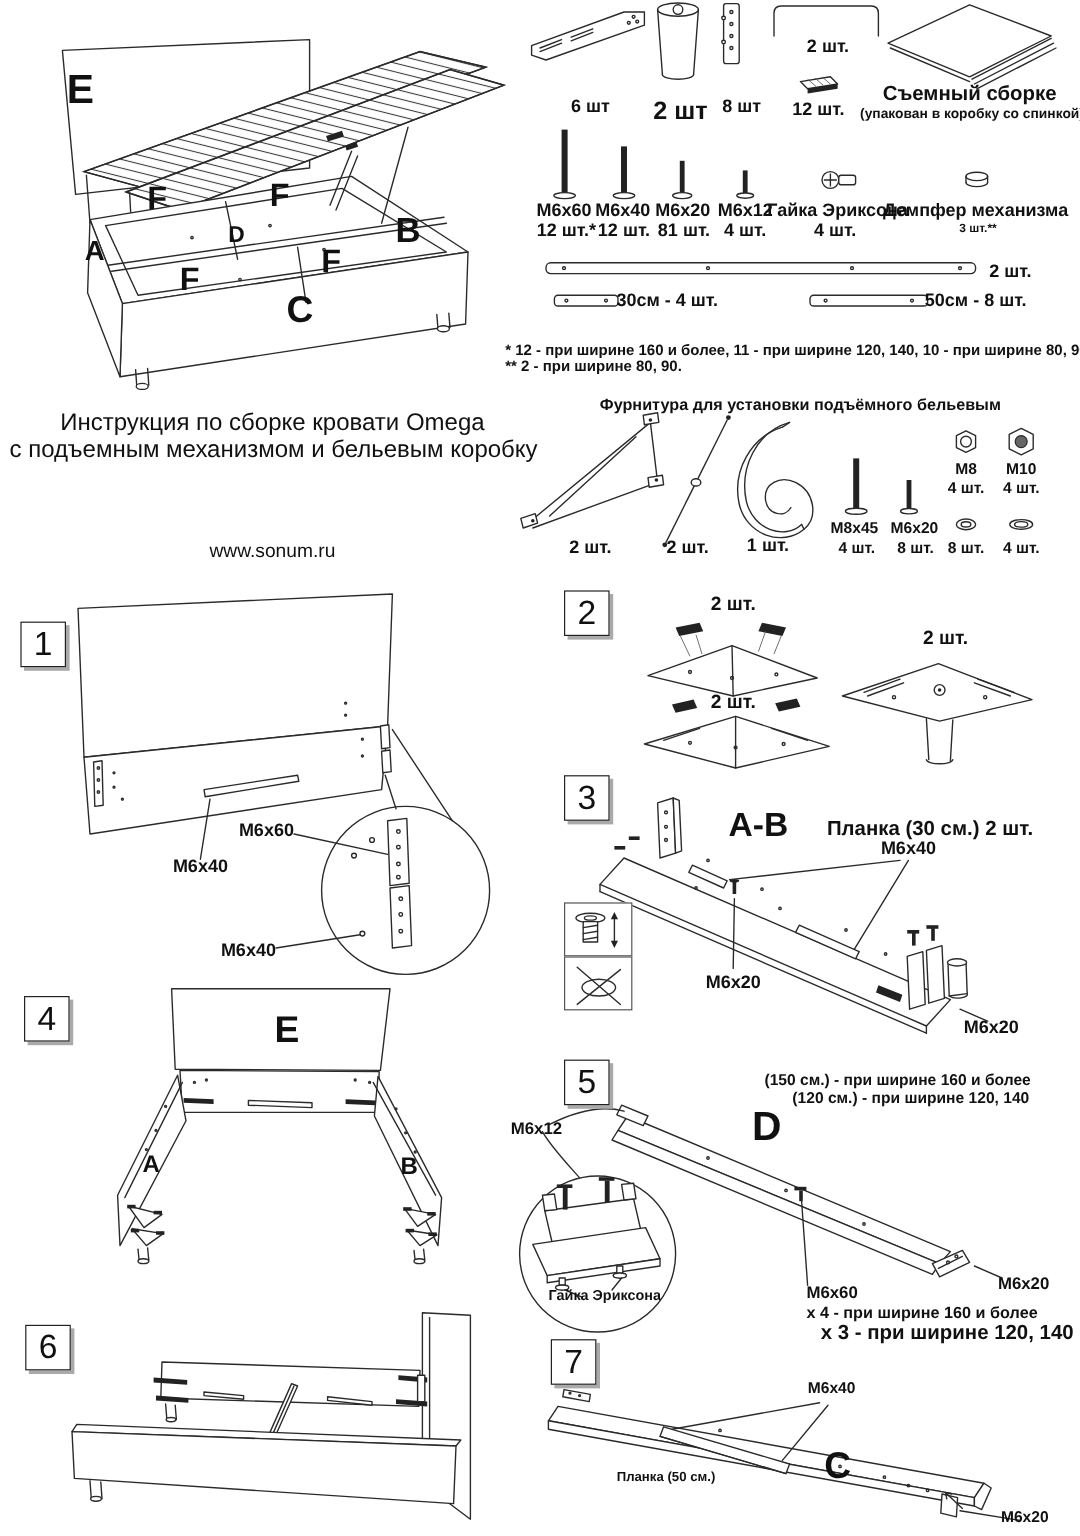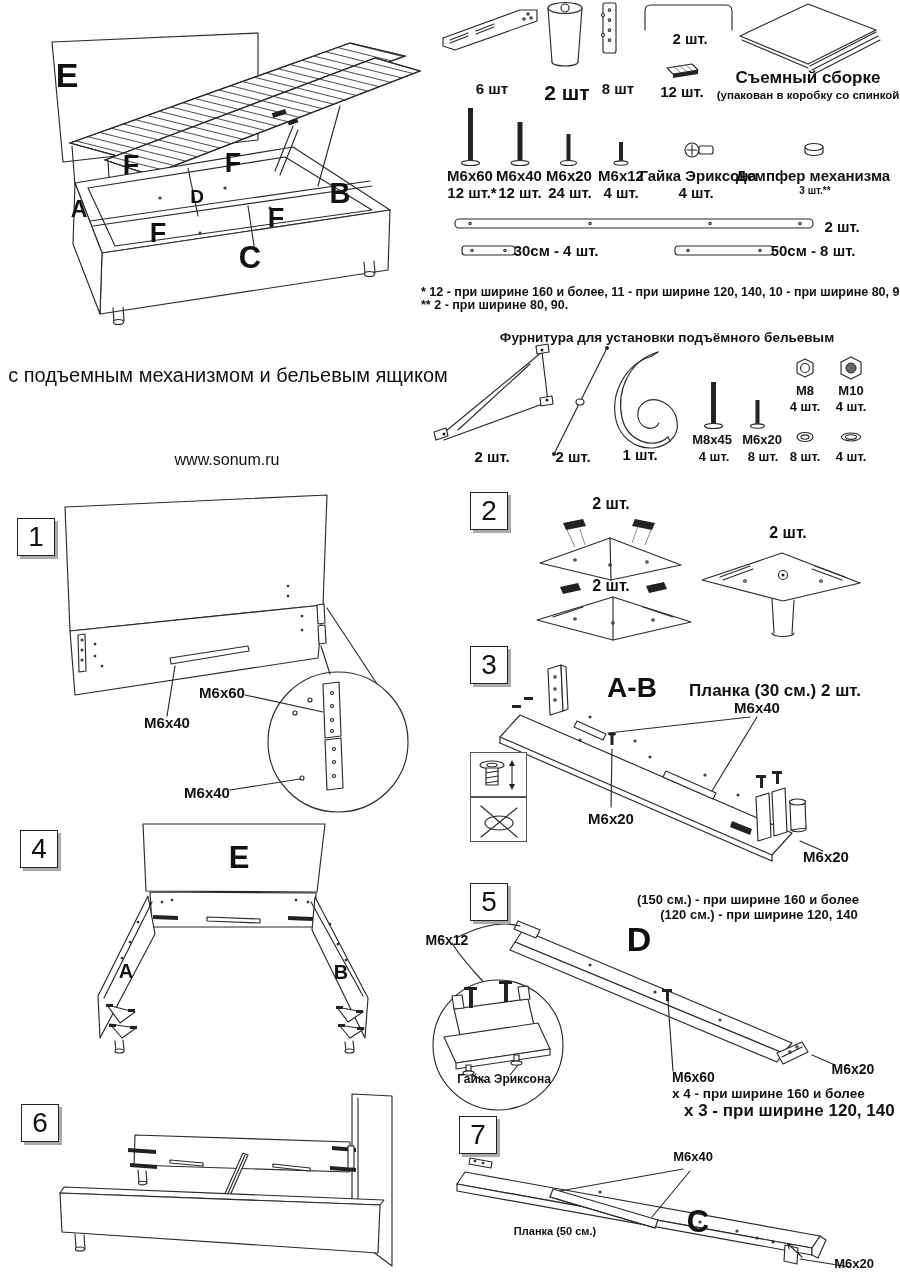--- a/index.html
+++ b/index.html
@@ -449,35 +449,36 @@
   <div class="lbl c" style="left:690px;top:31px;font-size:15px">2 шт.</div>
   <div class="lbl c" style="left:682px;top:84px;font-size:15px">12 шт.</div>
   <div class="lbl c" style="left:808px;top:68px;font-size:17px">Съемный сборке</div>
   <div class="lbl c" style="left:810px;top:89px;font-size:11.5px">(упакован в коробку со спинкой)</div>
 
   <div class="lbl c" style="left:470px;top:168px;font-size:15px">M6x60</div>
   <div class="lbl c" style="left:472px;top:185px;font-size:15px">12 шт.*</div>
   <div class="lbl c" style="left:519px;top:168px;font-size:15px">M6x40</div>
   <div class="lbl c" style="left:520px;top:185px;font-size:15px">12 шт.</div>
   <div class="lbl c" style="left:569px;top:168px;font-size:15px">M6x20</div>
-  <div class="lbl c" style="left:570px;top:185px;font-size:15px">24 шт.</div>
+  <div class="lbl c" style="left:570px;top:185px;font-size:15px">81 шт.</div>
   <div class="lbl c" style="left:621px;top:168px;font-size:15px">M6x12</div>
   <div class="lbl c" style="left:621px;top:185px;font-size:15px">4 шт.</div>
   <div class="lbl c" style="left:698px;top:168px;font-size:15px">Гайка Эриксона</div>
   <div class="lbl c" style="left:696px;top:185px;font-size:15px">4 шт.</div>
   <div class="lbl c" style="left:813px;top:168px;font-size:15px">Демпфер механизма</div>
   <div class="lbl c" style="left:815px;top:185px;font-size:10px">3 шт.**</div>
 
   <div class="lbl c" style="left:842px;top:219px;font-size:15px">2 шт.</div>
   <div class="lbl c" style="left:556px;top:243px;font-size:15px">30см - 4 шт.</div>
   <div class="lbl c" style="left:813px;top:243px;font-size:15px">50см - 8 шт.</div>
   <div class="lbl" style="left:421px;top:285px;font-size:12.5px">* 12 - при ширине 160 и более, 11 - при ширине 120, 140, 10 - при ширине 80, 90.</div>
   <div class="lbl" style="left:421px;top:298px;font-size:12.5px">** 2 - при ширине 80, 90.</div>
 
-  <div class="lbl c r4" style="left:228px;top:364px;font-size:20px">с подъемным механизмом и бельевым ящиком</div>
+  <div class="lbl c r4" style="left:227px;top:341px;font-size:20px">Инструкция по сборке кровати Omega</div>
+  <div class="lbl c r4" style="left:228px;top:364px;font-size:20px">с подъемным механизмом и бельевым коробку</div>
   <div class="lbl c r4" style="left:227px;top:451px;font-size:16px">www.sonum.ru</div>
 
   <div class="lbl c" style="left:667px;top:330px;font-size:13.5px">Фурнитура для установки подъёмного бельевым</div>
   <div class="lbl c" style="left:492px;top:449px;font-size:15px">2 шт.</div>
   <div class="lbl c" style="left:573px;top:449px;font-size:15px">2 шт.</div>
   <div class="lbl c" style="left:640px;top:447px;font-size:15px">1 шт.</div>
   <div class="lbl c" style="left:712px;top:433px;font-size:13px">M8x45</div>
   <div class="lbl c" style="left:714px;top:450px;font-size:13px">4 шт.</div>
   <div class="lbl c" style="left:762px;top:433px;font-size:13px">M6x20</div>
   <div class="lbl c" style="left:763px;top:450px;font-size:13px">8 шт.</div>

